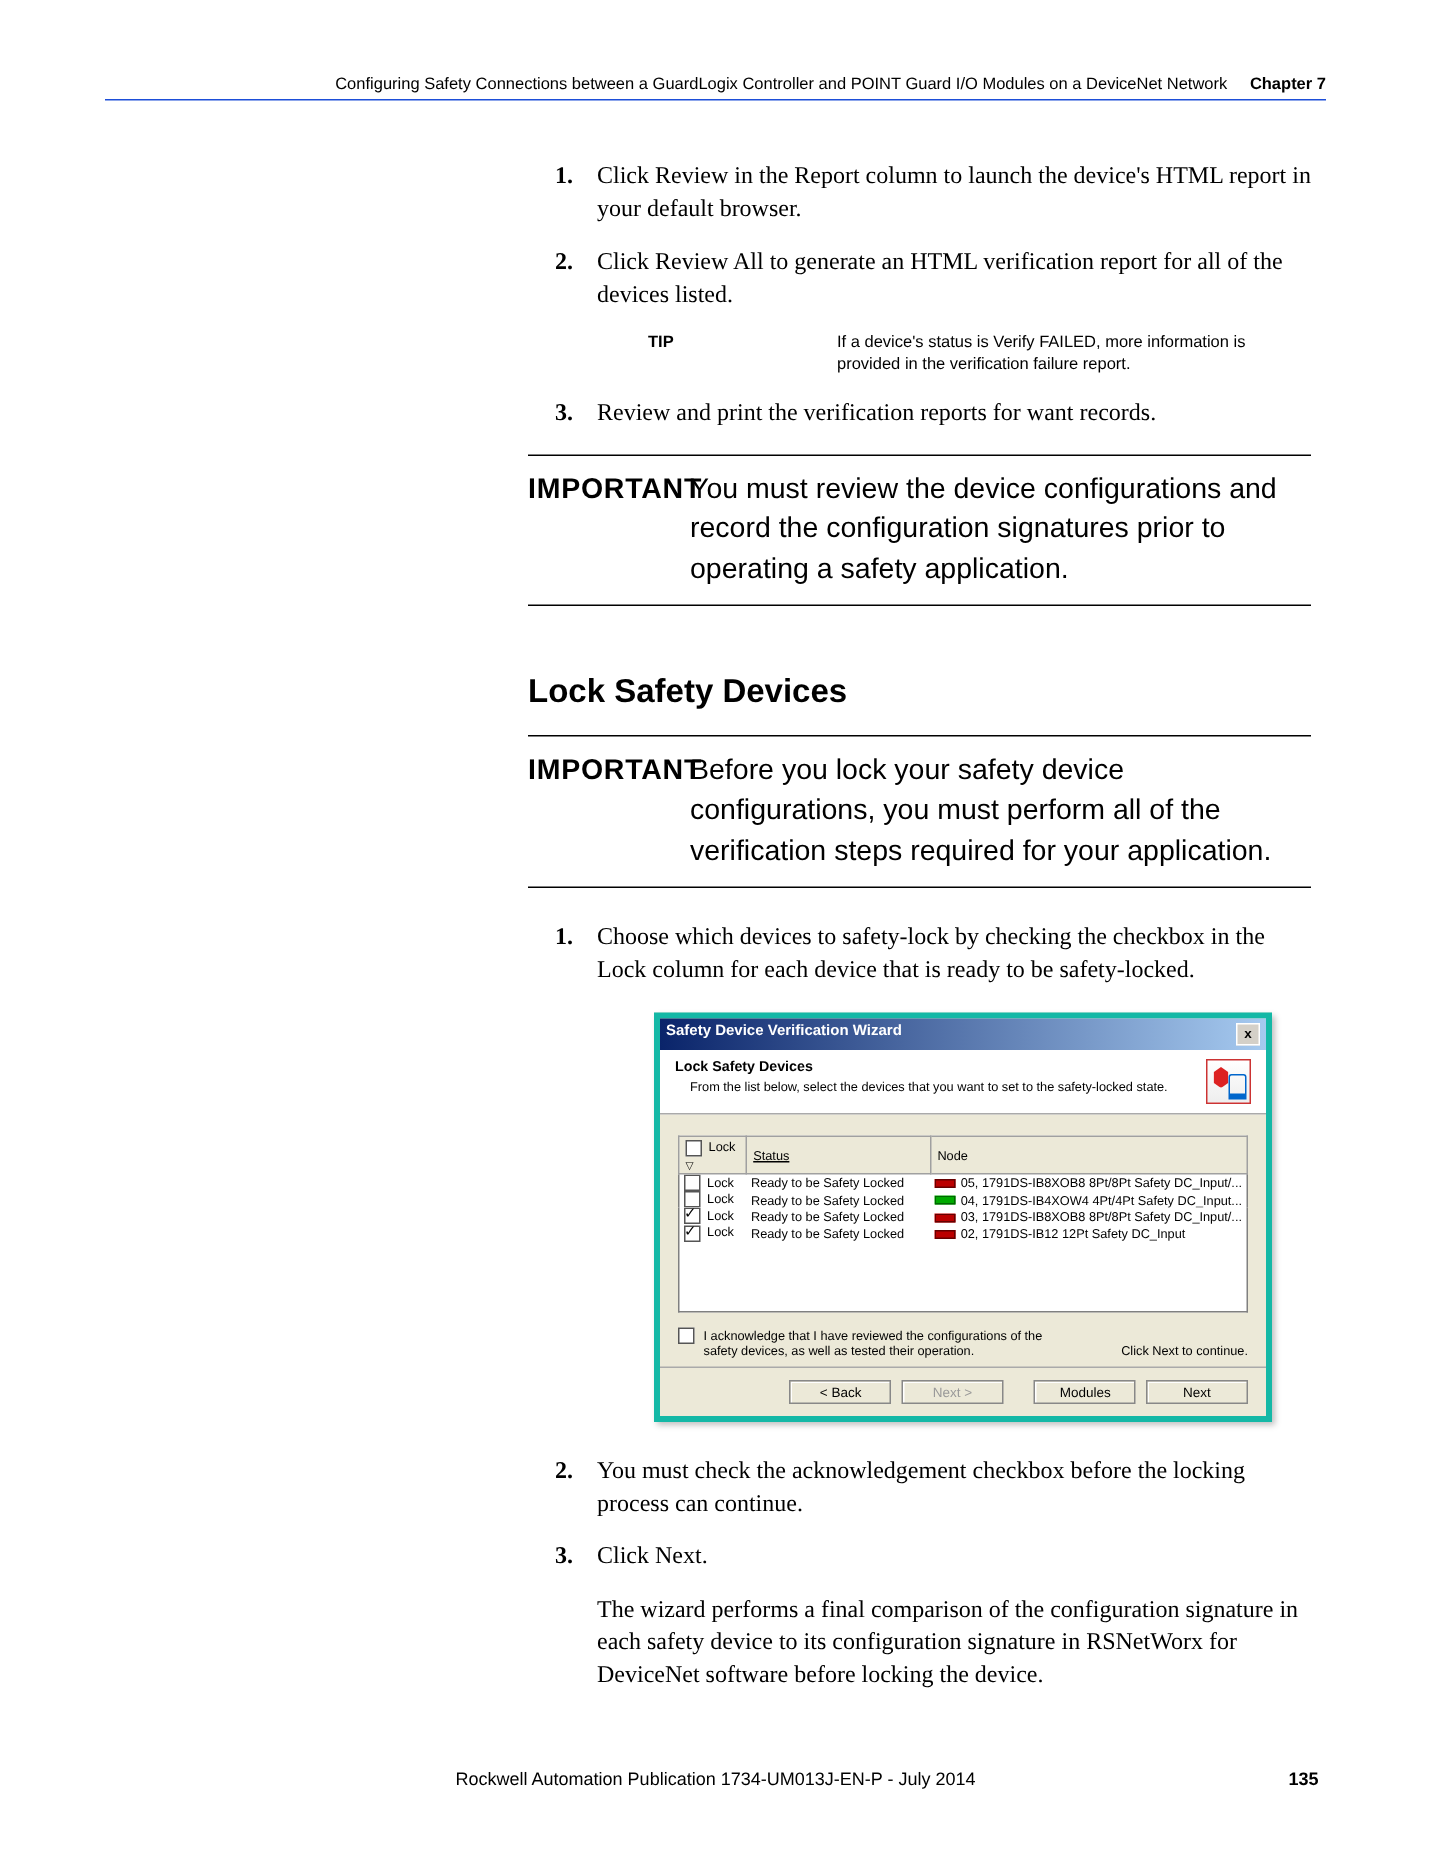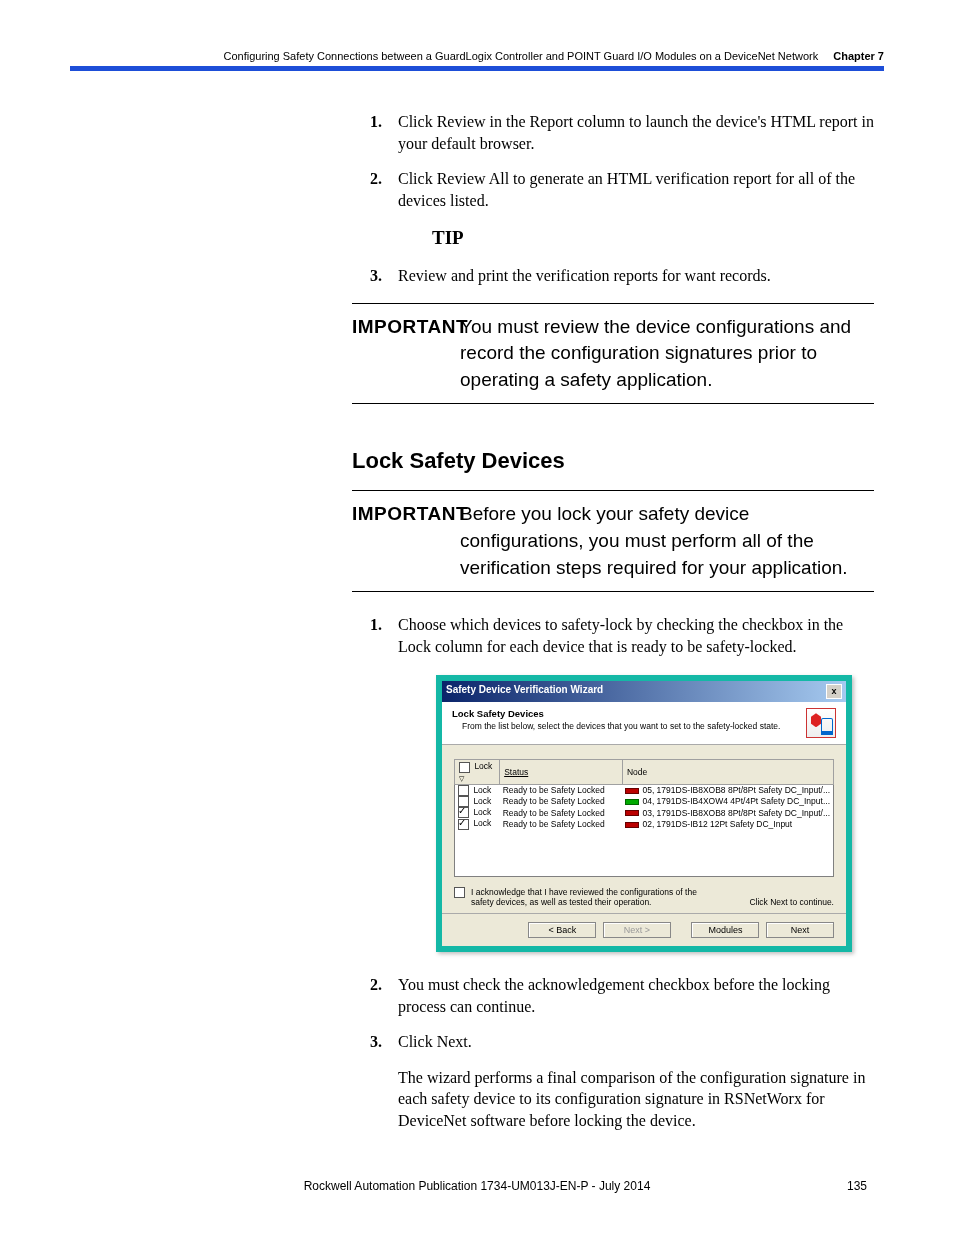--- a/index.html
+++ b/index.html
@@ -9,21 +9,21 @@
     margin: 0;
     font-family: Georgia, 'Times New Roman', serif;
     color: #000;
     position: relative;
     background: #fff;
   }
   .page {
     padding: 50px 70px 0 70px;
   }
   .running-head {
-    border-bottom: 5px solid #1d4ed8;
+    border-bottom: 1px solid #1d4ed8;
     padding-bottom: 4px;
     margin-bottom: 40px;
     text-align: right;
     font-family: Arial, Helvetica, sans-serif;
     font-size: 11px;
   }
   .running-head .chapter { font-weight: bold; margin-left: 12px; }
   .content-col {
     margin-left: 300px;
     margin-right: 10px;
@@ -49,22 +49,22 @@
   }
   ol.steps > li .num {
     font-weight: bold;
     width: 28px;
     flex: 0 0 28px;
   }
   ol.steps > li .txt { flex: 1; }
   .tip-row {
     display: flex;
     margin: 10px 0 14px 62px;
-    font-family: Liberation Serif, serif;
-    font-size: 19px;
+    font-family: Liberation Sans, sans-serif;
+    font-size: 11px;
     line-height: 1.35;
     gap: 16px;
   }
   .tip-row .tip-label {
     font-weight: bold;
     width: 110px;
     flex: 0 0 110px;
   }
   .tip-row .tip-text { flex: 1; }
   .important-box {
@@ -93,32 +93,32 @@
     position: absolute;
     bottom: 42px;
     left: 70px;
     right: 70px;
     font-family: Arial, Helvetica, sans-serif;
     font-size: 12px;
     text-align: center;
   }
   .footer .pg {
     position: absolute;
-    right: 17px;
-    font-weight: normal;
+    right: 5px;
+    font-weight: bold;
     text-align: center;
   }
 
   
   .wizard-wrap {
     margin: 18px 0 22px 66px;
   }
   .wizard {
     width: 404px;
-    border: 6px solid #14b8a6;
+    border: 4px solid #14b8a6;
     font-family: Tahoma, Arial, sans-serif;
     font-size: 9px;
     background: #ece9d8;
     box-shadow: 2px 2px 4px rgba(0,0,0,0.25);
   }
   .wizard-title {
     background: linear-gradient(to right, #0a246a, #a6caf0);
     color: #fff;
     font-weight: bold;
     padding: 3px 4px;
@@ -246,20 +246,21 @@
         <span class="txt">Click Review in the Report column to launch the device's HTML report in your default browser.</span>
       </li>
       <li>
         <span class="num">2.</span>
         <span class="txt">Click Review All to generate an HTML verification report for all of the devices listed.</span>
       </li>
     </ol>
 
     <div class="tip-row">
       <div class="tip-label">TIP</div>
+      <div class="tip-text">If a device's status is Verify FAILED, more information is provided in the verification failure report.</div>
     </div>
 
     <ol class="steps">
       <li>
         <span class="num">3.</span>
         <span class="txt">Review and print the verification reports for want records.</span>
       </li>
     </ol>
 
     <div class="important-box">

